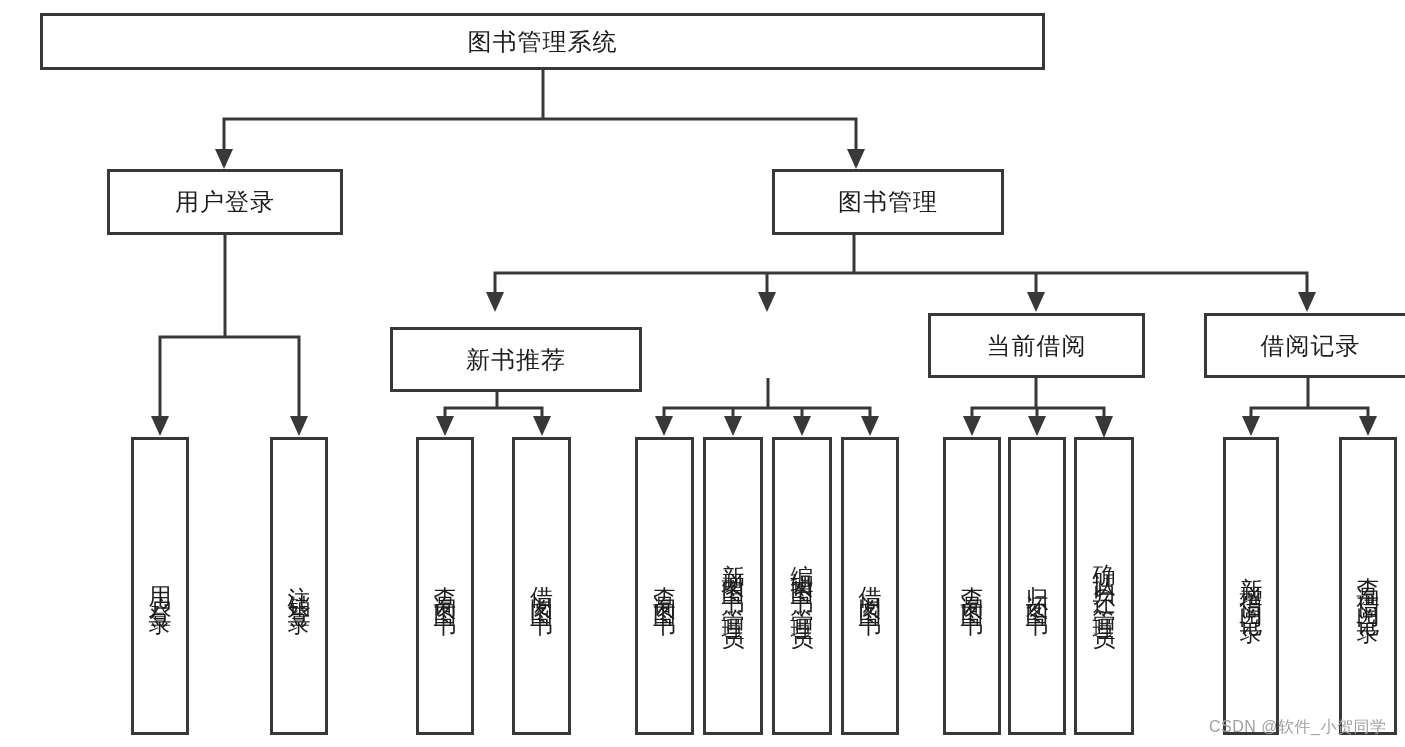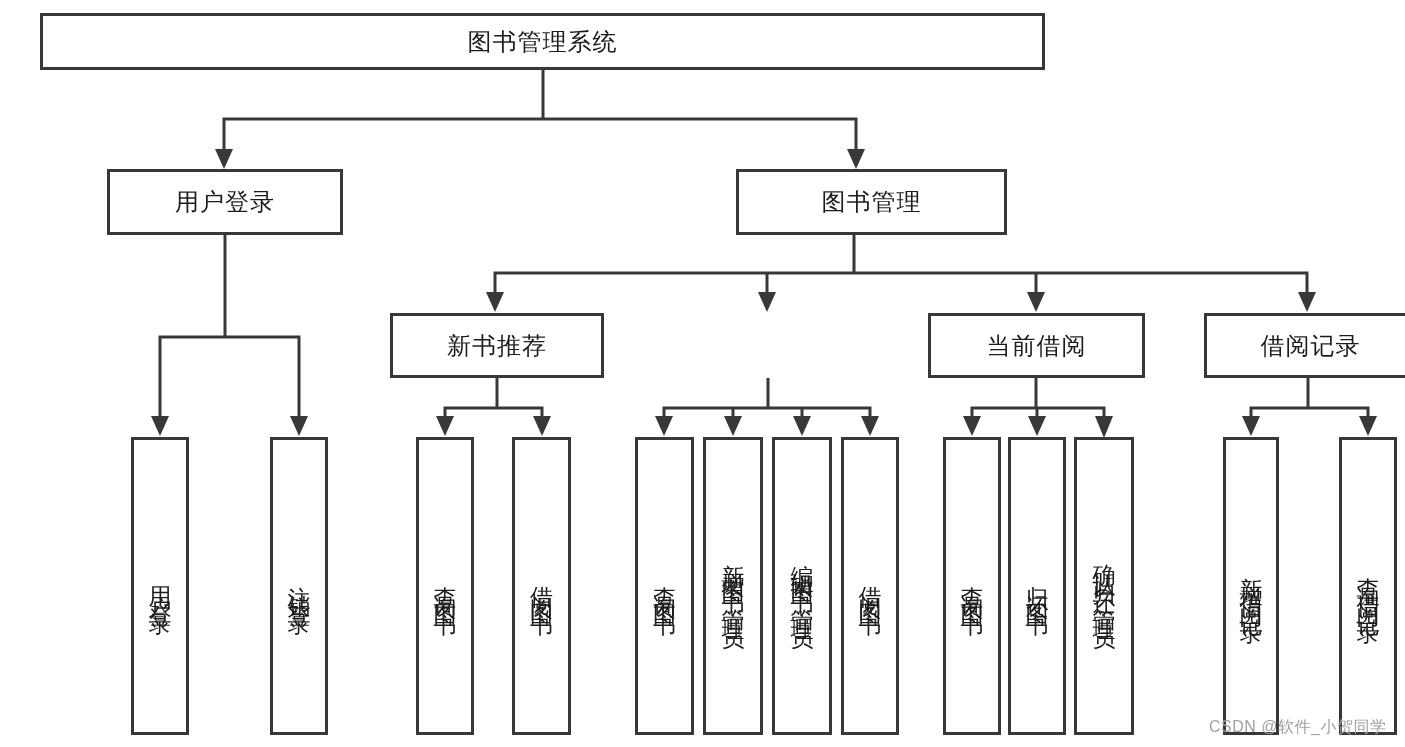--- a/index.html
+++ b/index.html
@@ -123,25 +123,25 @@
     </g>
   </svg>
 
   <div class="hbox" style="left:14px;top:13px;width:1005px;height:57px">
     <span>图书管理系统</span>
   </div>
 
   <div class="hbox" style="left:81px;top:169px;width:236px;height:66px">
     <span>用户登录</span>
   </div>
-  <div class="hbox" style="left:710px;top:169px;width:271px;height:66px">
+  <div class="hbox" style="left:746px;top:169px;width:232px;height:66px">
     <span>图书管理</span>
   </div>
 
-  <div class="hbox" style="left:364px;top:313px;width:214px;height:65px">
+  <div class="hbox" style="left:364px;top:327px;width:252px;height:65px">
     <span>新书推荐</span>
   </div>
   <div class="hbox" style="left:902px;top:313px;width:217px;height:65px">
     <span>当前借阅</span>
   </div>
   <div class="hbox" style="left:1178px;top:313px;width:213px;height:65px">
     <span>借阅记录</span>
   </div>
 
   <div class="vbox" style="left:105px;width:58px">

